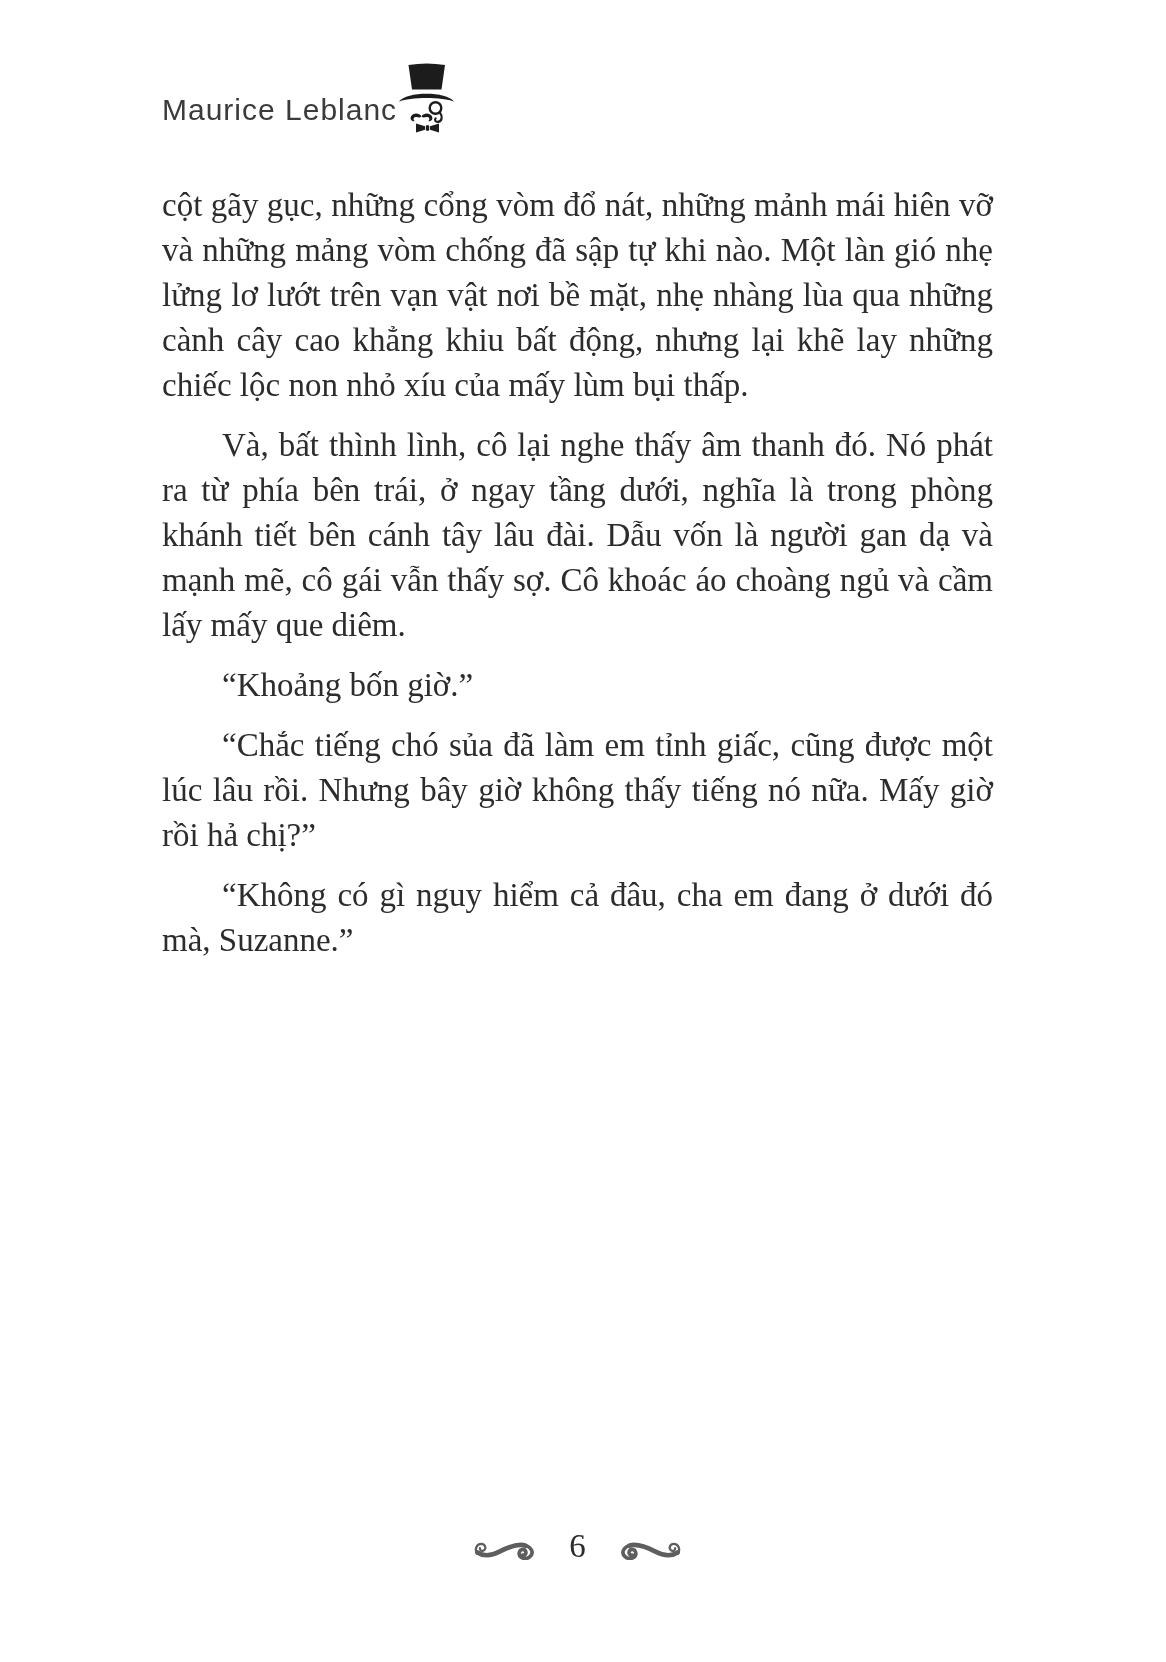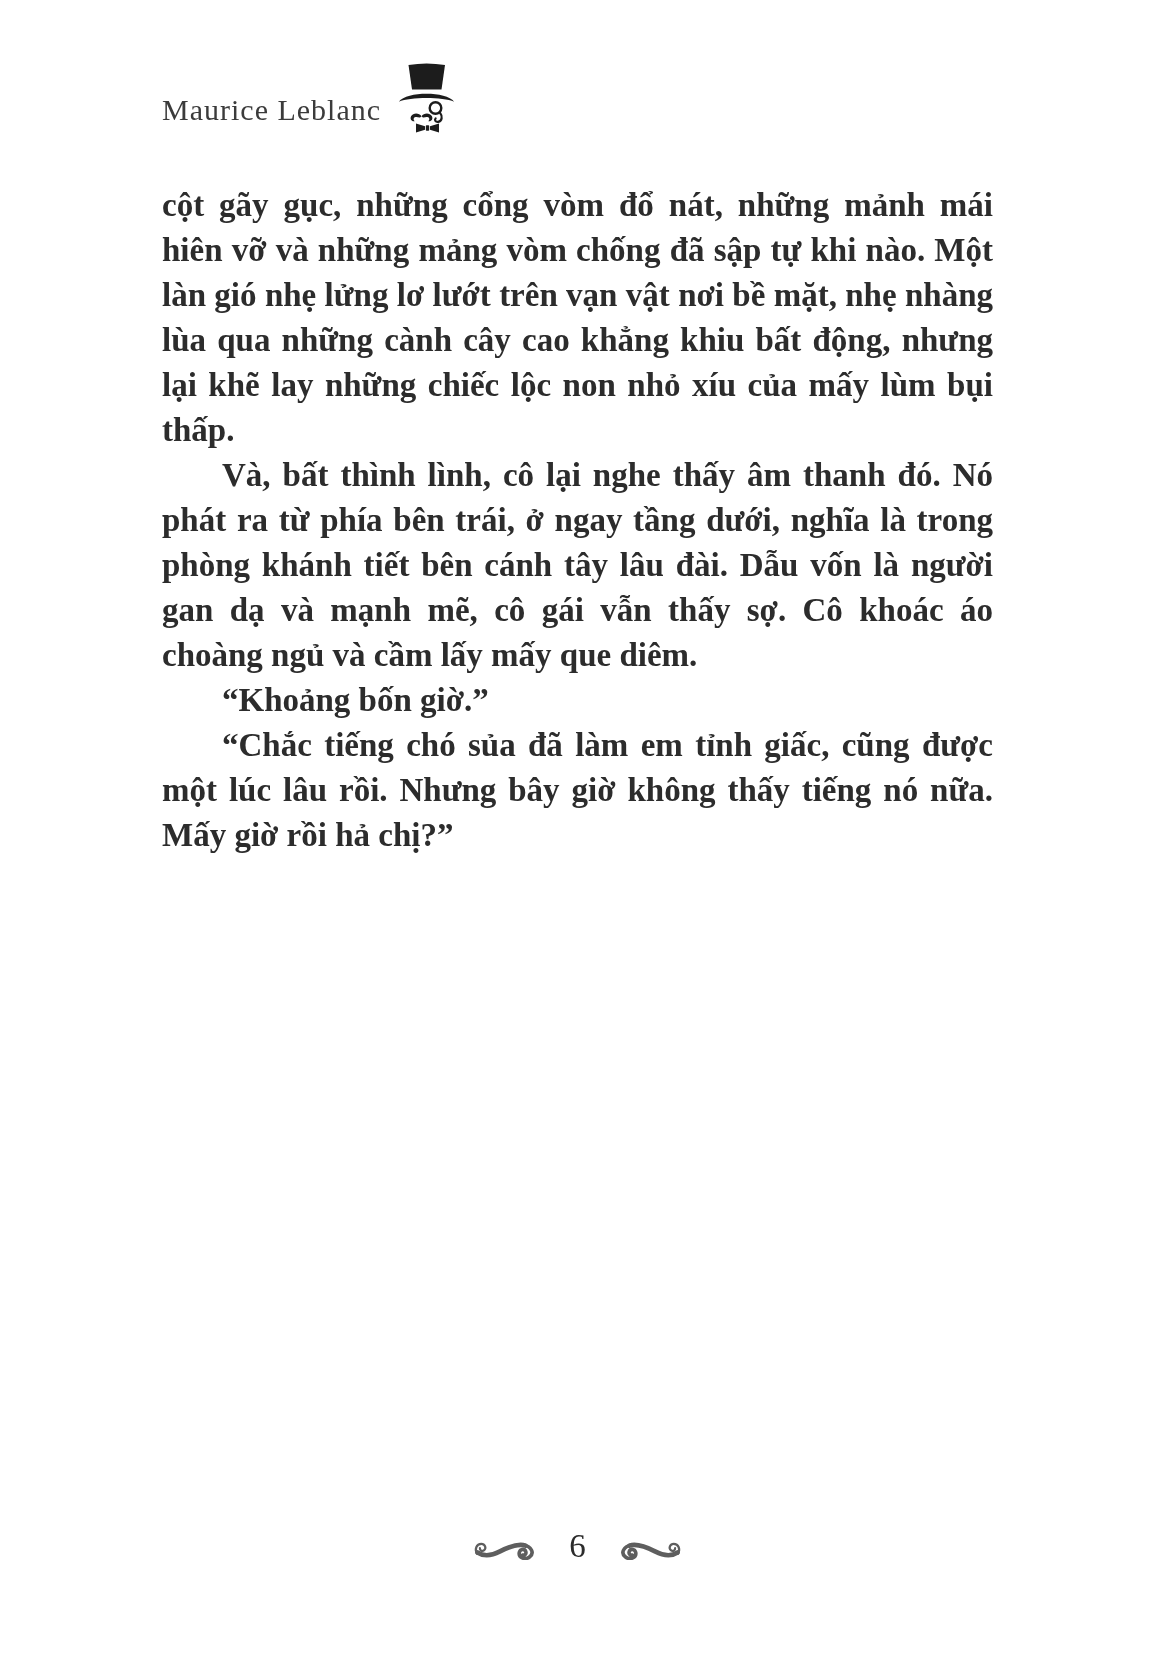--- a/index.html
+++ b/index.html
@@ -15,35 +15,35 @@
     background:var(--background);
     font-family:"Liberation Serif","DejaVu Serif",serif;
     position:relative;overflow:hidden;
   }
   .page{position:absolute;inset:0;background:var(--background);}
 
   
   .header{position:absolute;left:0;top:0;width:1166px;height:150px;}
   .author{
     position:absolute;left:162px;top:93px;
-    font-family:Liberation Serif, serif;
+    font-family:Liberation Sans, sans-serif;
     font-size:30px;font-weight:400;letter-spacing:1px;
     color:var(--header-text);white-space:nowrap;
   }
   .logo{position:absolute;left:398px;top:63px;width:57px;height:71px;}
 
   
   .body-text{
     position:absolute;left:162px;top:183px;width:831px;
     font-size:33px;line-height:45px;color:var(--text);
     text-align:justify;text-justify:inter-word;
   }
-  .body-text p{margin:0;text-indent:60px;font-weight:bold;}
+  .body-text p{margin:0;text-indent:60px;}
   .body-text p.continued{text-indent:0;}
-  .body-text p + p{}
+  .body-text p + p{margin-top:15px;}
 
   
   .footer{
     position:absolute;left:162px;top:1522px;width:831px;height:48px;
     display:flex;align-items:center;justify-content:center;gap:33px;
   }
   .page-number{
     font-size:33px;line-height:48px;color:var(--text);
   }
   .flourish{width:63px;height:27px;display:block;}
@@ -75,20 +75,21 @@
       <path d="M41 60.5 L32 63.2 L32 66.8 L41 69.5 Z" fill="var(--logo)"></path>
       <rect x="27.8" y="62.3" width="3.4" height="5.4" rx="0.8" fill="var(--logo)"></rect>
     </svg>
   </div>
 
   <div class="body-text">
     <p class="continued">cột gãy gục, những cổng vòm đổ nát, những mảnh mái hiên vỡ và những mảng vòm chống đã sập tự khi nào. Một làn gió nhẹ lửng lơ lướt trên vạn vật nơi bề mặt, nhẹ nhàng lùa qua những cành cây cao khẳng khiu bất động, nhưng lại khẽ lay những chiếc lộc non nhỏ xíu của mấy lùm bụi thấp.</p>
     <p>Và, bất thình lình, cô lại nghe thấy âm thanh đó. Nó phát ra từ phía bên trái, ở ngay tầng dưới, nghĩa là trong phòng khánh tiết bên cánh tây lâu đài. Dẫu vốn là người gan dạ và mạnh mẽ, cô gái vẫn thấy sợ. Cô khoác áo choàng ngủ và cầm lấy mấy que diêm.</p>
     <p>“Khoảng bốn giờ.”</p>
     <p>“Chắc tiếng chó sủa đã làm em tỉnh giấc, cũng được một lúc lâu rồi. Nhưng bây giờ không thấy tiếng nó nữa. Mấy giờ rồi hả chị?”</p>
+    <p>“Không có gì nguy hiểm cả đâu, cha em đang ở dưới đó mà, Suzanne.”</p>
   </div>
 
   <div class="footer">
     <svg class="flourish" viewBox="0 0 63 27" xmlns="http://www.w3.org/2000/svg">
       <path d="M4.2 20.8 C1.2 16.6 3.4 10.9 8.3 10.9 C12 10.9 13.6 15 11.2 17.1 C9.3 18.8 6.6 17.5 6.9 15.2" stroke-width="2.2"></path>
       <path d="M4.5 19.5 C11 23.8 19 22.6 27 18.4 C35.5 14 45 10.2 52.5 12.6" stroke-width="4.6"></path>
       <path d="M50 11.8 C58.5 13.4 61.8 20 56.5 24 C51.8 27.4 45.2 24.6 46.3 19.4 C47.1 15.9 51.5 15.3 52.7 18.4 C53.6 20.7 51.8 22.8 49.7 22" stroke-width="3.6"></path>
     </svg>
 
     <div class="page-number">6</div>

